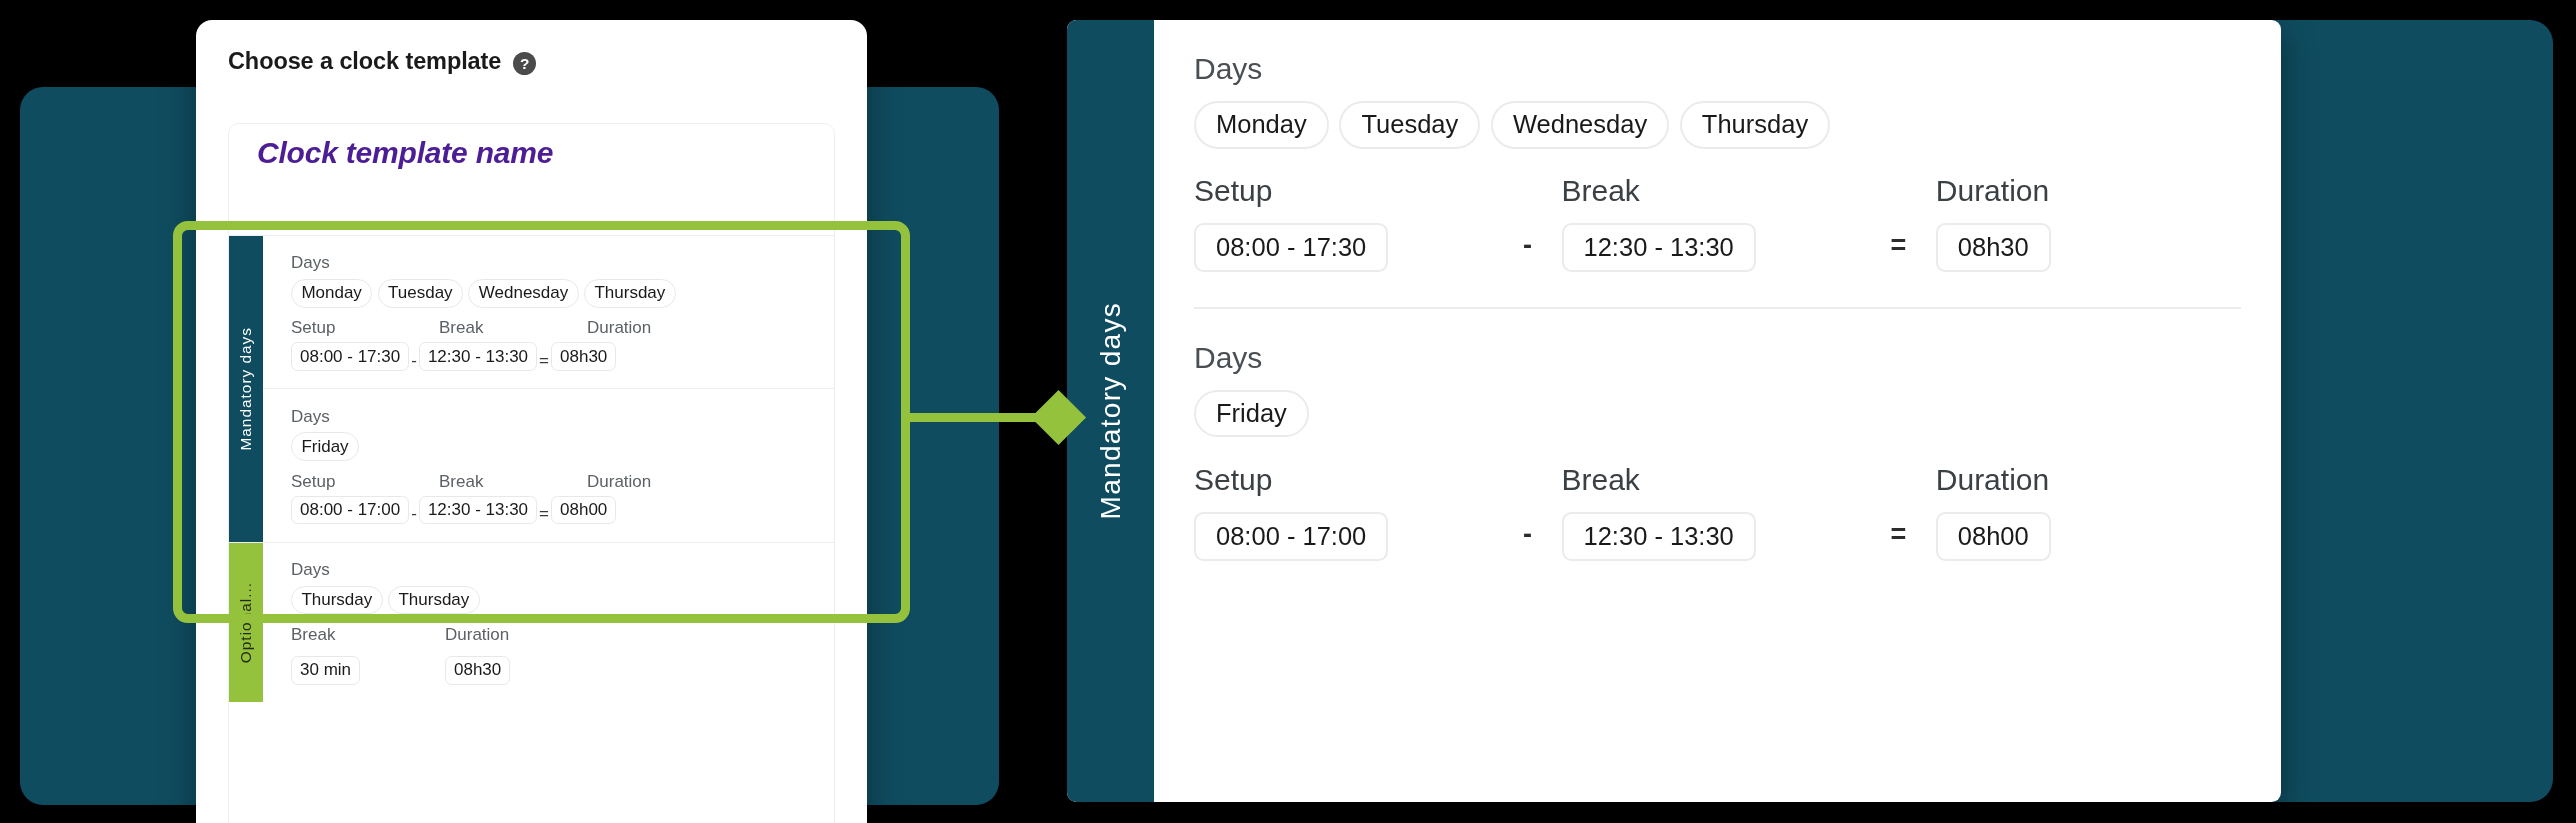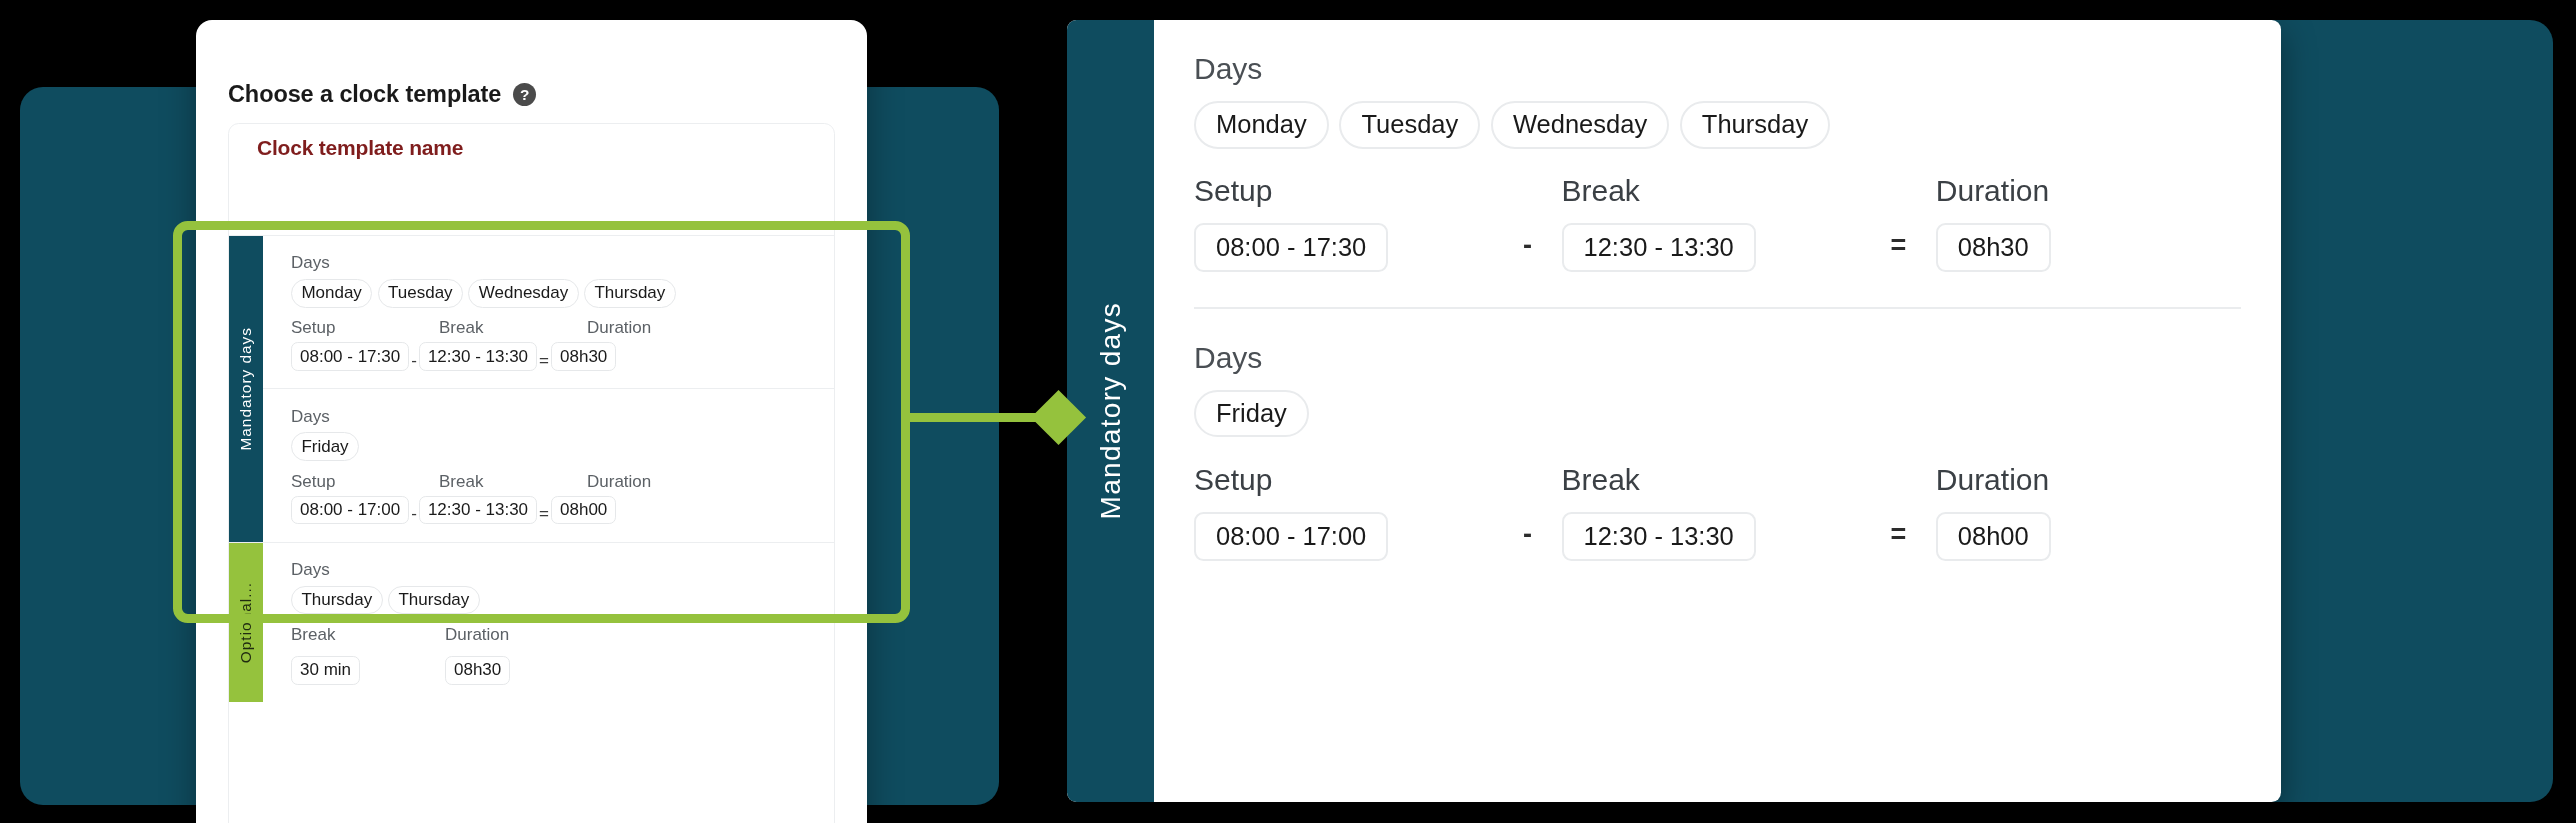--- a/index.html
+++ b/index.html
@@ -28,22 +28,22 @@
     box-shadow: 0 12px 34px rgba(0,0,0,0.35);
     overflow: hidden;
   }
 
   
   .card.left {
     left: 196px; top: 20px; width: 671px; height: 818px;
     border-radius: 16px 16px 0 0;
   }
   .left-head {
-    padding: 61px 0 0 32px;
-    display: flex; align-items: center; gap: 12px;
+    padding: 28px 0 0 32px;
+    display: flex; align-items: flex-end; gap: 12px;
   }
   .left-title {
     font-size: 23.5px; font-weight: 700; color: #1a1a1a;
     letter-spacing: -0.1px; white-space: nowrap;
   }
   .help-icon {
     width: 23px; height: 23px; border-radius: 50%;
     background: #4b4b4b; color: #fff;
     font-size: 15.4px; font-weight: 700;
     display: flex; align-items: center; justify-content: center;
@@ -56,22 +56,22 @@
     border: 1.3px solid #eceef0;
     border-radius: 10.7px;
     background: #fff;
     overflow: hidden;
   }
   .sel-label {
     font-size: 21px; color: #6d7276; font-weight: 400;
     padding: 28px 0 0 28px;
   }
   .sel-value {
-    font-size: 21px; font-weight: 700; color: #7f1d1d;
-    padding: 12px 0 0 28px; letter-spacing: -0.2px;
+    font-size: 30px; font-weight: 700; color: #4c1d95;
+    padding: 12px 0 0 28px; letter-spacing: -0.2px; font-style: italic;
   }
 
   
   .sections { position: absolute; left: 0; right: 0; top: 111px; bottom: 0; }
   .section {
     position: relative;
     display: flex;
     border-top: 1.3px solid #eceef0;
   }
   .stripe {

